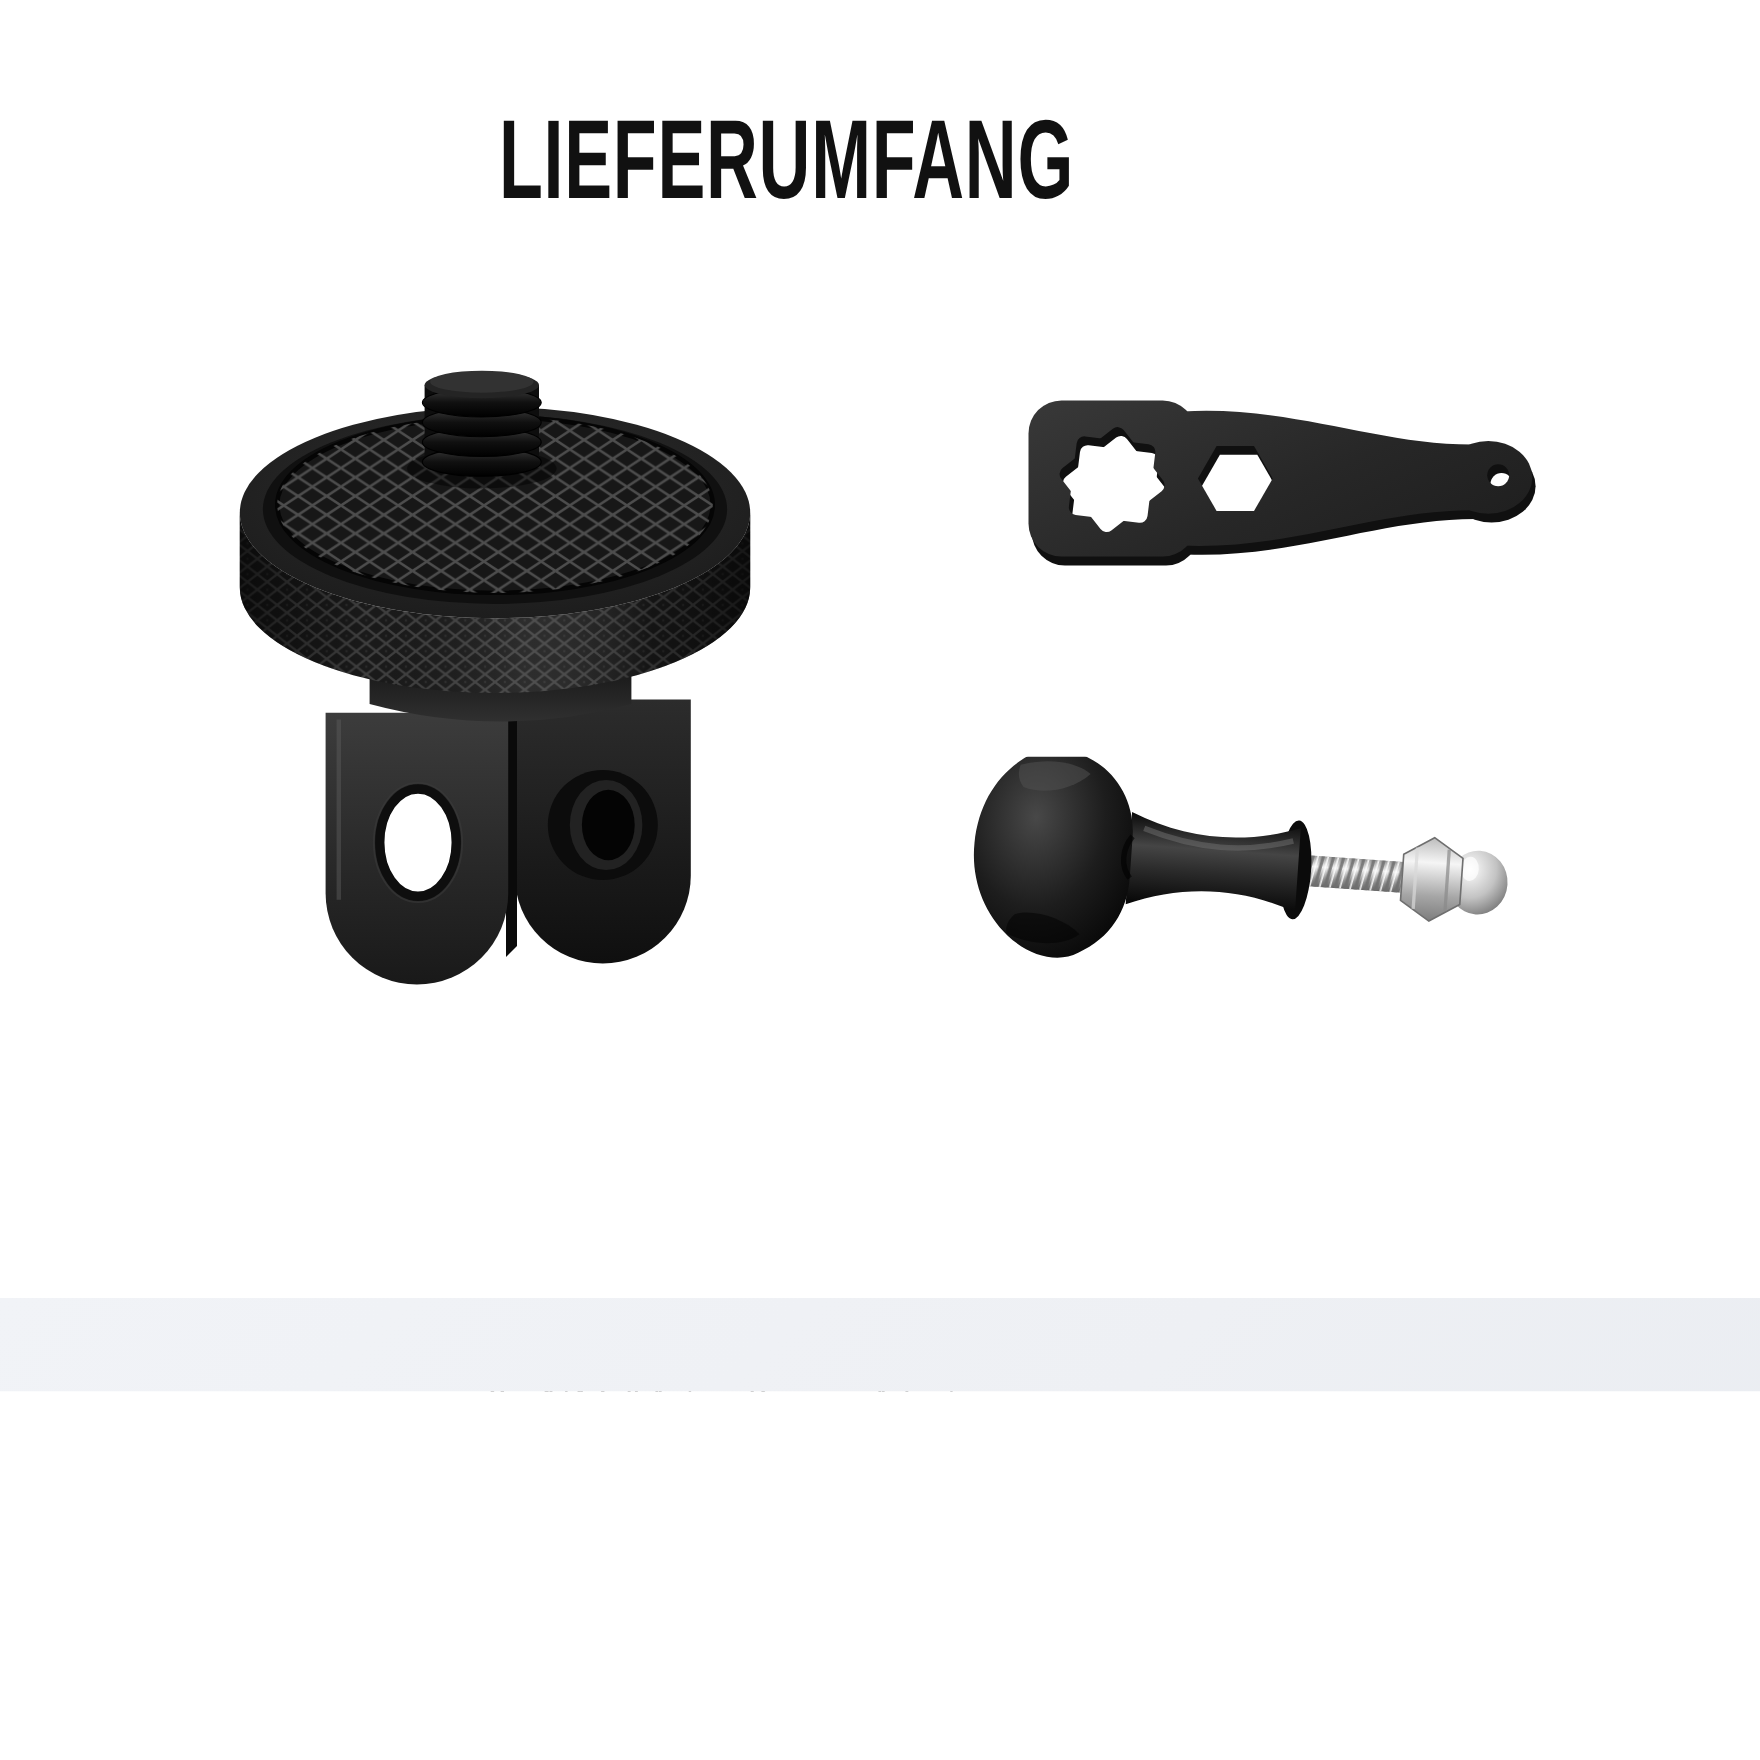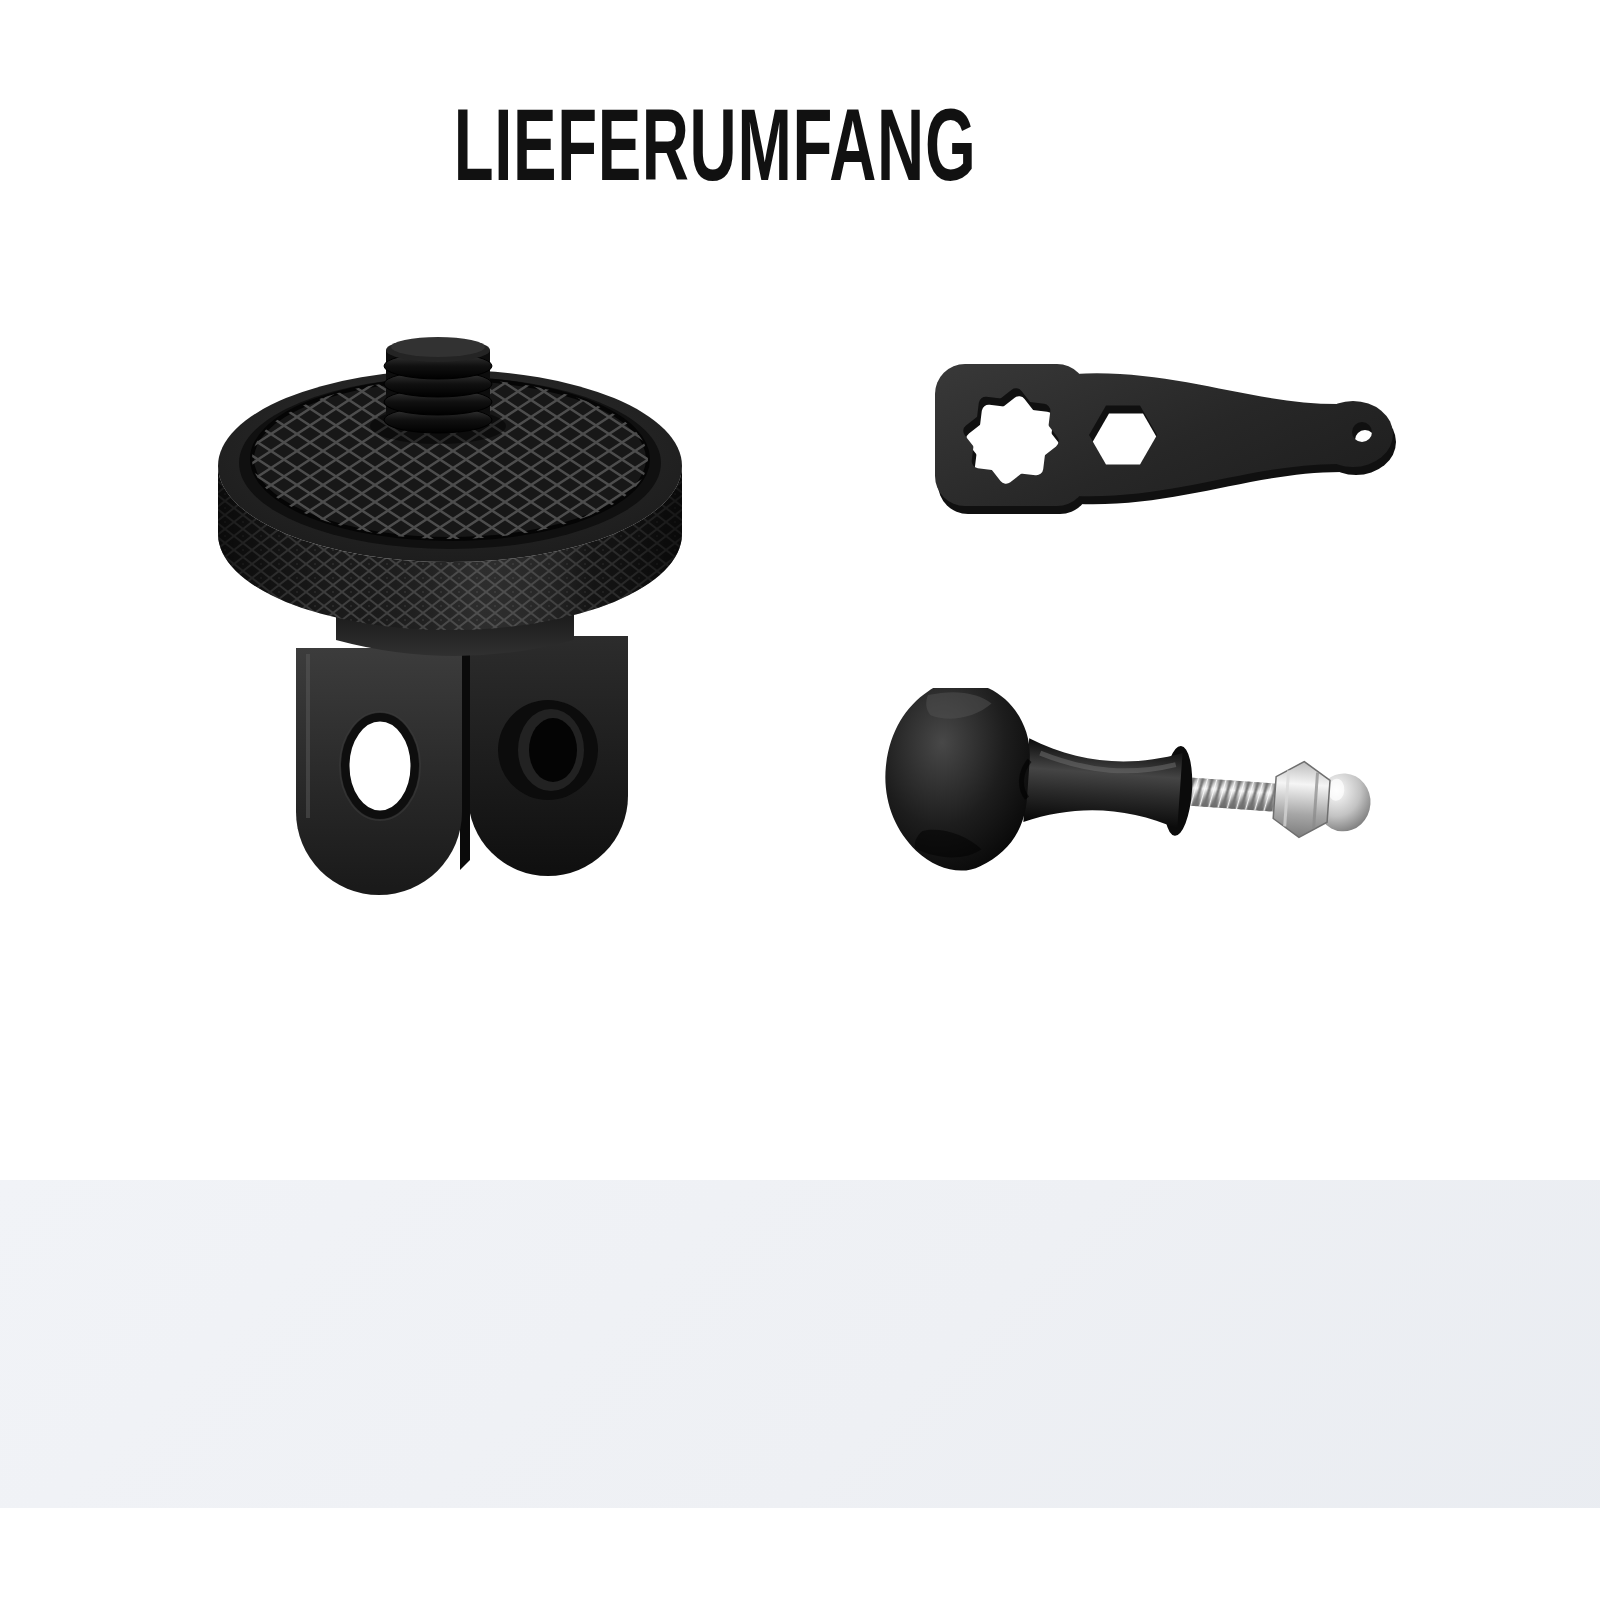--- a/index.html
+++ b/index.html
@@ -1,17 +1,17 @@
 <!DOCTYPE html>
 <html><head>
 <meta charset="utf-8">
 <style>
   html,body{margin:0;padding:0;background:#ffffff;}
   .canvas{
-    position:relative;width:1600px;height:1508px;overflow:hidden;
+    position:relative;width:1600px;height:1265px;overflow:hidden;
     background:#ffffff;color:#121212;
     font-family:"Liberation Sans", sans-serif;
   }
   .main-title{
     position:absolute;left:0;top:94px;width:1430px;margin:0;
     text-align:center;font-size:102px;font-weight:800;line-height:1;
     letter-spacing:1px;color:#111111;
     transform:scaleX(0.64);transform-origin:center top;white-space:nowrap;
   }
   figure{margin:0;padding:0;position:absolute;}

